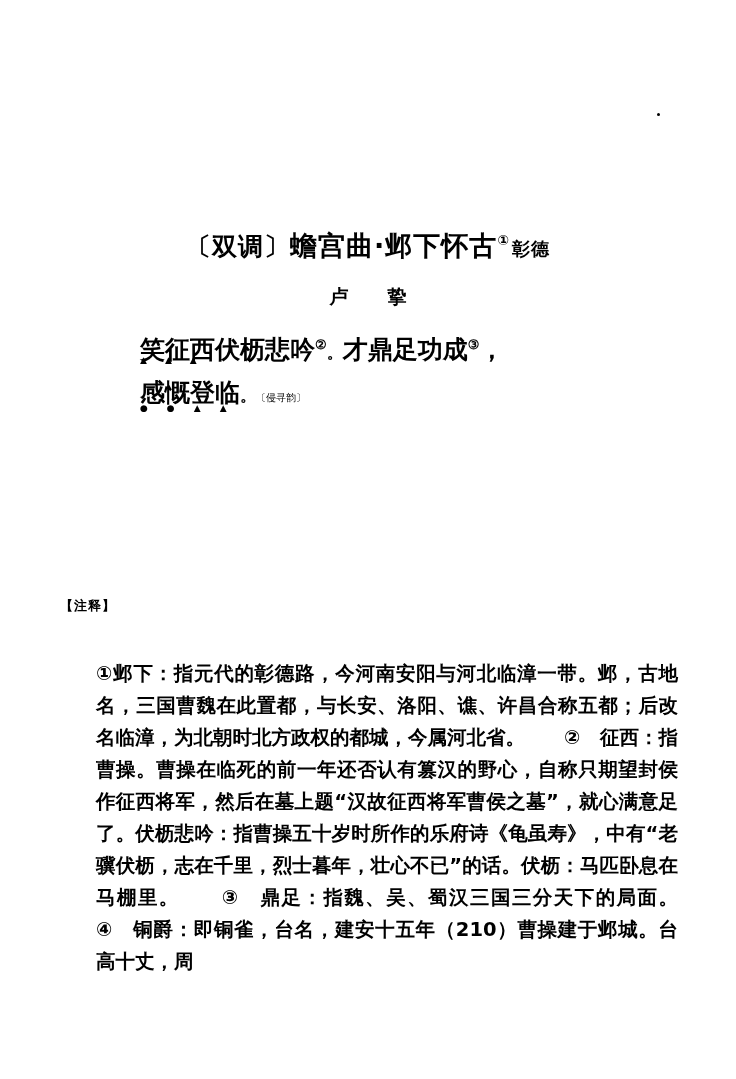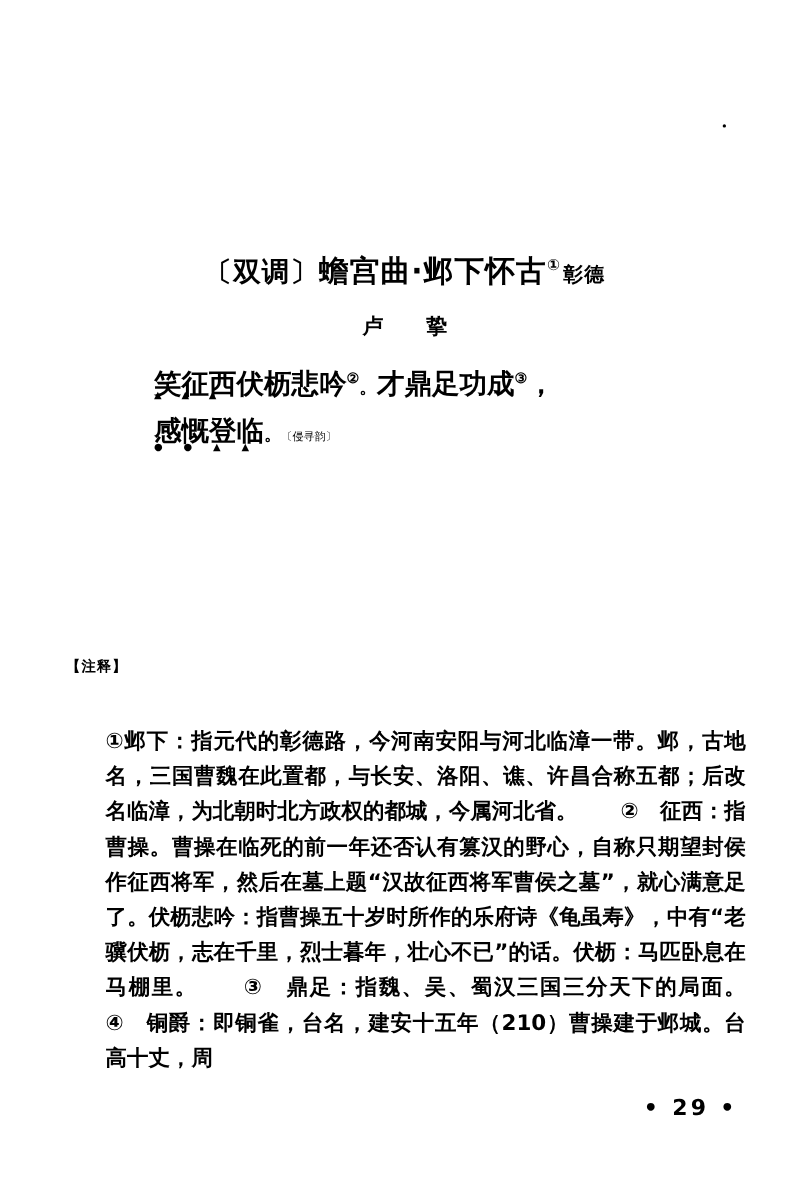--- a/index.html
+++ b/index.html
@@ -169,14 +169,13 @@
       <span class="marks" style="left:0px; top:31px; letter-spacing:19px;">●●▲▲</span>
     </div>
   </div>
 
   <div class="notes-head">【注释】</div>
 
   <div class="notes">
     <p class="indent">①邺下：指元代的彰德路，今河南安阳与河北临漳一带。邺，古地名，三国曹魏在此置都，与长安、洛阳、谯、许昌合称五都；后改名临漳，为北朝时北方政权的都城，今属河北省。　　②　征西：指曹操。曹操在临死的前一年还否认有篡汉的野心，自称只期望封侯作征西将军，然后在墓上题“汉故征西将军曹侯之墓”，就心满意足了。伏枥悲吟：指曹操五十岁时所作的乐府诗《龟虽寿》，中有“老骥伏枥，志在千里，烈士暮年，壮心不已”的话。伏枥：马匹卧息在马棚里。　　③　鼎足：指魏、吴、蜀汉三国三分天下的局面。　　④　铜爵：即铜雀，台名，建安十五年（210）曹操建于邺城。台高十丈，周</p>
   </div>
 
-  <div class="pagenum">• 29 •</div>
 </div>
 
 </body></html>

